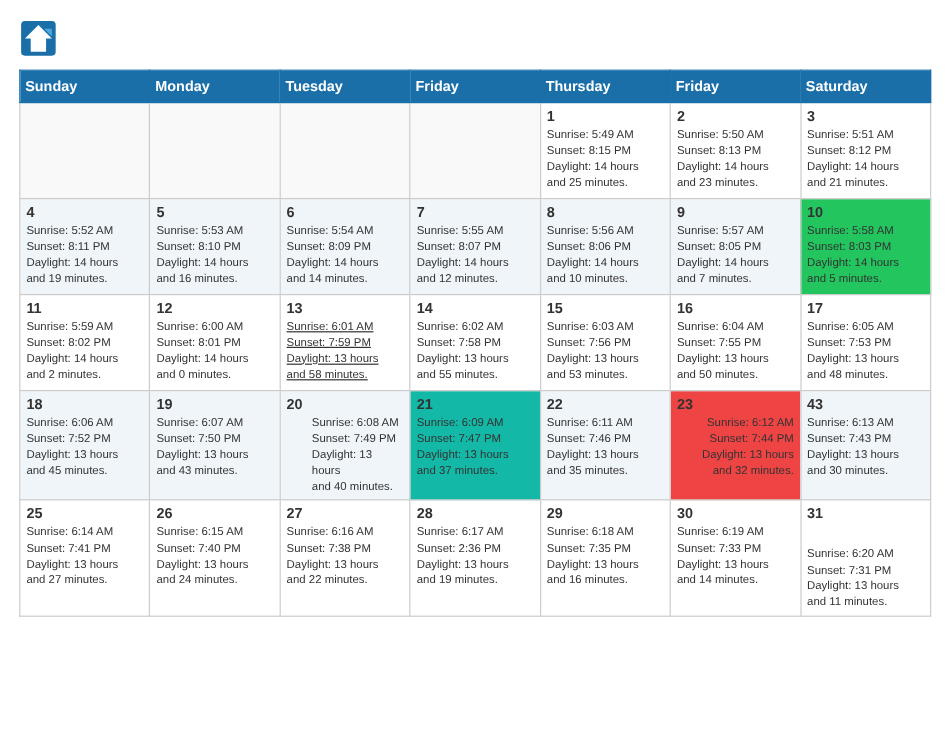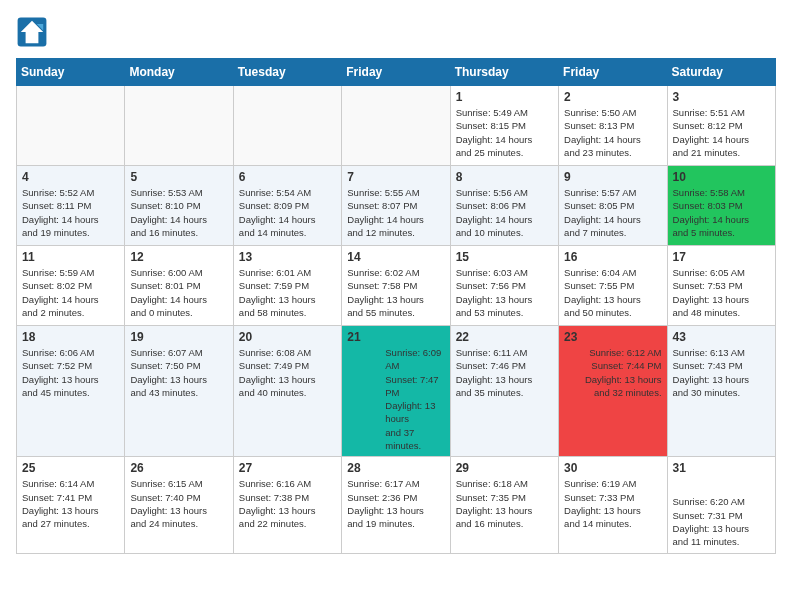--- a/index.html
+++ b/index.html
@@ -213,21 +213,21 @@
         </td>
         <td>
           <div class="day-number">12</div>
           <div class="day-info" style="white-space: pre-line;">Sunrise: 6:00 AM
 Sunset: 8:01 PM
 Daylight: 14 hours
 and 0 minutes.</div>
         </td>
         <td>
           <div class="day-number">13</div>
-          <div class="day-info" style="white-space: pre-line;">Sunrise: 6:01 AM
+          <div class="day-info" style="white-space: pre-line; text-decoration: underline;">Sunrise: 6:01 AM
 Sunset: 7:59 PM
 Daylight: 13 hours
 and 58 minutes.</div>
         </td>
         <td>
           <div class="day-number">14</div>
           <div class="day-info" style="white-space: pre-line;">Sunrise: 6:02 AM
 Sunset: 7:58 PM
 Daylight: 13 hours
 and 55 minutes.</div>
@@ -264,28 +264,28 @@
         </td>
         <td style="background: rgb(240, 245, 250);">
           <div class="day-number">19</div>
           <div class="day-info" style="white-space: pre-line;">Sunrise: 6:07 AM
 Sunset: 7:50 PM
 Daylight: 13 hours
 and 43 minutes.</div>
         </td>
         <td style="background: rgb(240, 245, 250);">
           <div class="day-number">20</div>
-          <div class="day-info" style="white-space: pre-line;">Sunrise: 6:08 AM
+          <div class="day-info" style="white-space: pre-line; margin-left: 21px;">Sunrise: 6:08 AM
 Sunset: 7:49 PM
 Daylight: 13 hours
 and 40 minutes.</div>
         </td>
         <td style="background: #14b8a6;">
           <div class="day-number">21</div>
-          <div class="day-info" style="white-space: pre-line; margin-left: 38px;">Sunrise: 6:09 AM
+          <div class="day-info" style="white-space: pre-line;">Sunrise: 6:09 AM
 Sunset: 7:47 PM
 Daylight: 13 hours
 and 37 minutes.</div>
         </td>
         <td style="background: rgb(240, 245, 250);">
           <div class="day-number">22</div>
           <div class="day-info" style="white-space: pre-line;">Sunrise: 6:11 AM
 Sunset: 7:46 PM
 Daylight: 13 hours
 and 35 minutes.</div>

